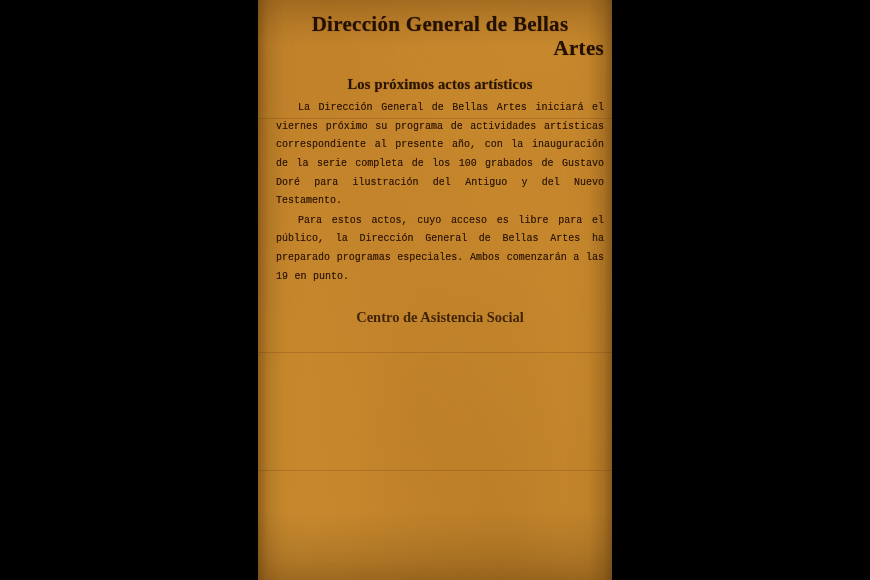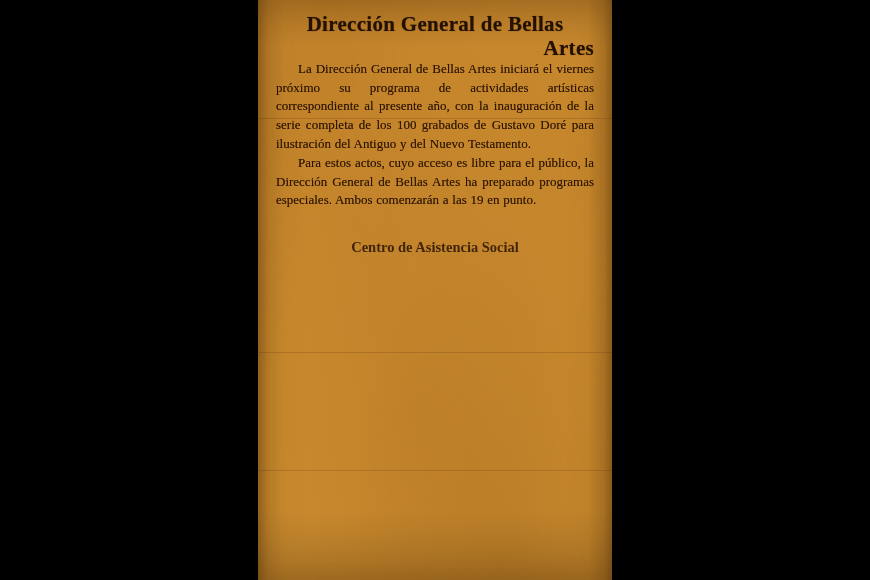--- a/index.html
+++ b/index.html
@@ -40,21 +40,21 @@
     pointer-events: none;
     opacity: 0.30;
     background-image:
       radial-gradient(ellipse at 20% 12%, rgba(120,60,10,0.35) 0%, rgba(0,0,0,0) 45%),
       radial-gradient(ellipse at 82% 30%, rgba(140,80,20,0.25) 0%, rgba(0,0,0,0) 40%),
       radial-gradient(ellipse at 45% 70%, rgba(110,55,5,0.30) 0%, rgba(0,0,0,0) 50%),
       radial-gradient(ellipse at 70% 95%, rgba(90,45,0,0.35) 0%, rgba(0,0,0,0) 45%);
   }
   #content {
     position: relative;
-    padding: 10px 18px 0 18px;
+    padding: 10px 8px 0 18px;
     color: #2b1403;
   }
   .headline {
     font-family: "Liberation Serif", serif;
     font-weight: bold;
     font-size: 21px;
     line-height: 1.15;
     text-align: center;
     letter-spacing: 0.3px;
     color: #241001;
@@ -70,36 +70,36 @@
     font-family: "Liberation Serif", serif;
     font-weight: bold;
     font-size: 14.5px;
     text-align: center;
     margin: 16px 0 6px 0;
     color: #2a1302;
     text-shadow: 0 0 1px rgba(40,18,2,0.5);
     letter-spacing: 0.2px;
   }
   p.body {
-    font-family: Liberation Serif, serif;
-    font-size: 13px;
+    font-family: Liberation Mono, monospace;
+    font-size: 10px;
     line-height: 18.6px;
     text-align: justify;
     text-justify: inter-word;
     margin: 0 0 1px 0;
     text-indent: 22px;
     color: #2b1403;
     text-shadow: 0 0 0.6px rgba(45,20,3,0.5);
     word-spacing: 0.5px;
   }
   p.body.last {
     margin-bottom: 11px;
   }
   .tail {
-    margin-top: 29px;
+    margin-top: 23px;
     font-family: "Liberation Serif", serif;
     font-weight: bold;
     font-size: 14.5px;
     text-align: center;
     color: #2a1302;
     opacity: 0.85;
     overflow: hidden;
     height: 14px;
   }
   
@@ -120,20 +120,21 @@
     <div class="fold" style="top:118px;"></div>
     <div class="fold" style="top:352px;"></div>
     <div class="fold" style="top:470px;"></div>
 
     <div id="content">
       <h1 class="headline">
         <span>Dirección General de Bellas</span>
         <span class="line2">Artes</span>
       </h1>
 
+      <h2 class="subhead">Los próximos actos artísticos</h2>
 
       <p class="body">La Dirección General de Bellas Artes iniciará el viernes próximo su programa de actividades artísticas correspondiente al presente año, con la inauguración de la serie completa de los 100 grabados de Gustavo Doré para ilustración del Antiguo y del Nuevo Testamento.</p>
       <p class="body last">Para estos actos, cuyo acceso es libre para el público, la Dirección General de Bellas Artes ha preparado programas especiales. Ambos comenzarán a las 19 en punto.</p>
 
       <div class="tail">Centro de Asistencia Social</div>
     </div>
   </div>
 </div>
 
 </body></html>

